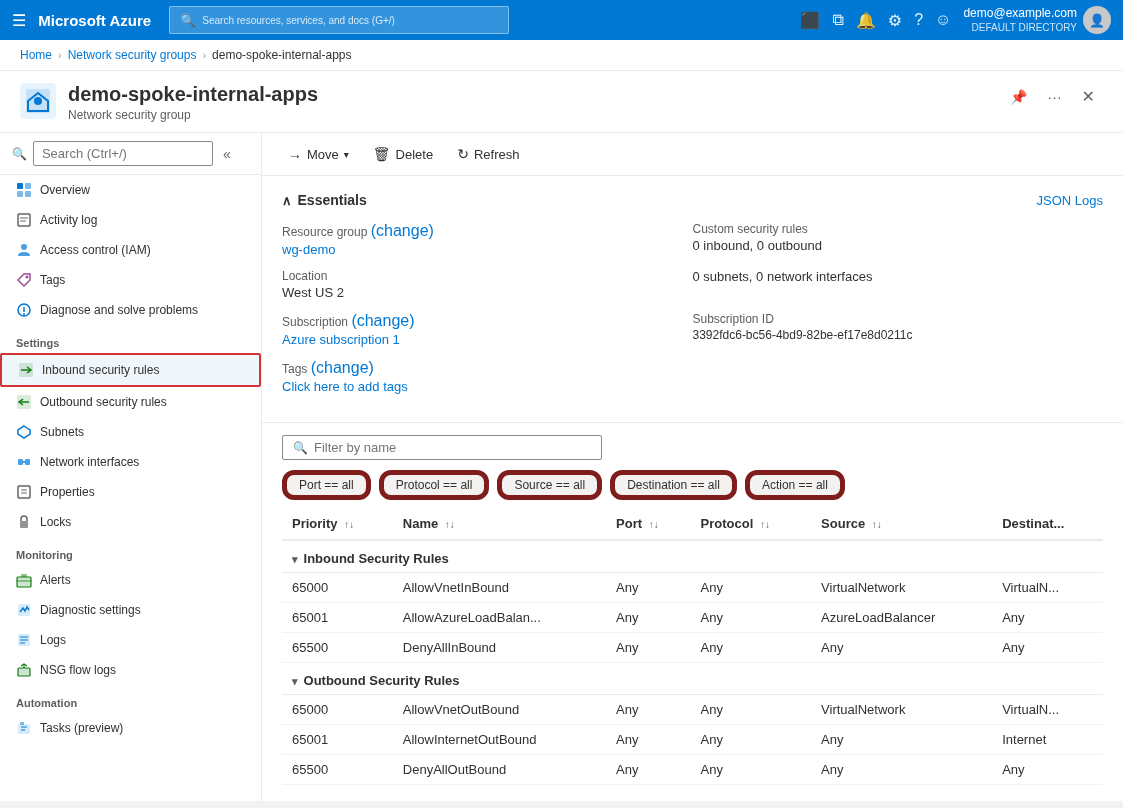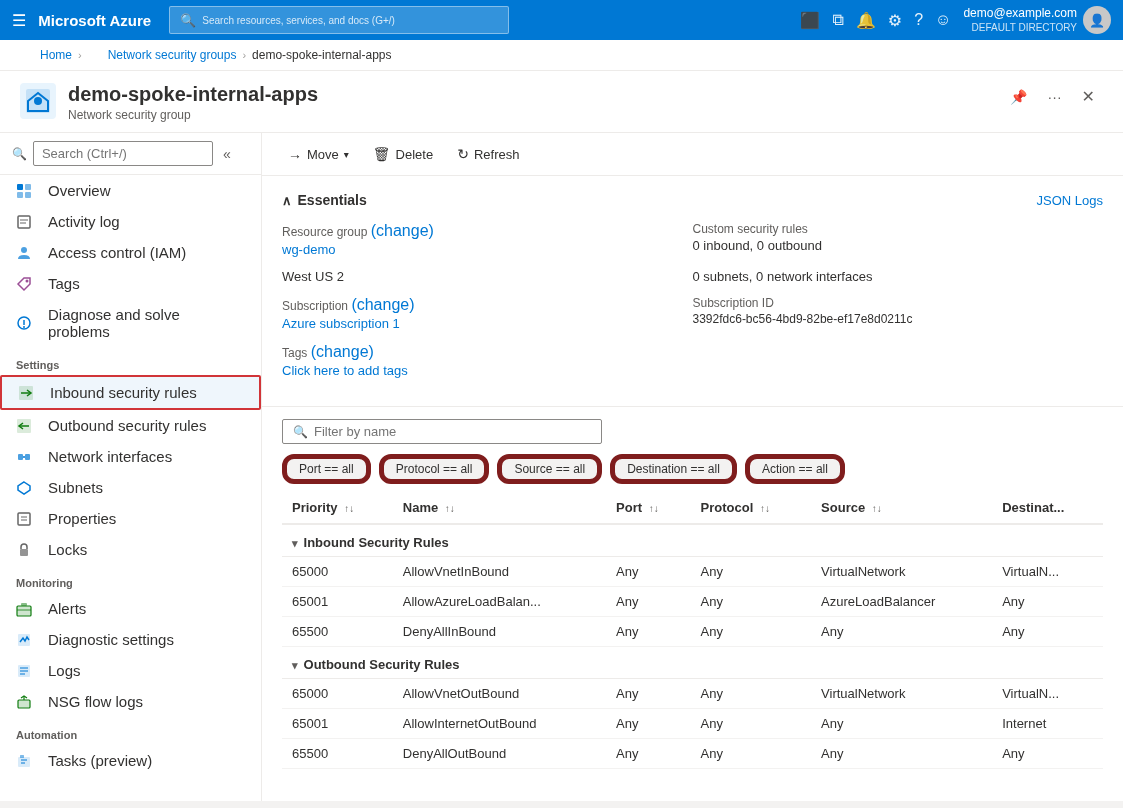--- a/index.html
+++ b/index.html
@@ -54,21 +54,21 @@
     
     .breadcrumb {
       padding: 8px 20px;
       font-size: 12px;
       display: flex;
       align-items: center;
       gap: 6px;
       background: white;
       border-bottom: 1px solid #edebe9;
     }
-    .breadcrumb a { color: #0078d4; text-decoration: none; margin-left: 20px; }
+    .breadcrumb a { color: #0078d4; text-decoration: none; }
     .breadcrumb-sep { color: #a19f9d; font-size: 11px; }
 
     
     .resource-header {
       background: white;
       padding: 12px 20px 10px;
       display: flex;
       align-items: flex-start;
       gap: 12px;
       border-bottom: 1px solid #edebe9;
@@ -119,24 +119,24 @@
       width: 190px;
       outline: none;
     }
     .sidebar-collapse {
       background: none; border: none; cursor: pointer;
       font-size: 14px; color: #605e5c; padding: 4px;
     }
     .sidebar-item {
       display: flex;
       align-items: center;
-      gap: 16px;
+      gap: 8px;
       padding: 7px 16px;
       cursor: pointer;
-      font-size: 15px;
+      font-size: 12px;
       color: #323130;
     }
     .sidebar-item.active-outlined {
       background: #eff6fc;
       border: 2px solid #d13438;
       border-radius: 2px;
     }
     .sidebar-section-label {
       padding: 12px 16px 4px;
       font-size: 11px;
@@ -401,34 +401,34 @@
             <rect x="1" y="1" width="14" height="14" rx="1" fill="#107c10" opacity="0.15"></rect>
             <line x1="3" y1="8" x2="13" y2="8" stroke="#107c10" stroke-width="1.5"></line>
             <polyline points="7,5 3,8 7,11" fill="none" stroke="#107c10" stroke-width="1.5"></polyline>
           </svg>
       </span>
       <span>Outbound security rules</span>
     </div>
     <div class="sidebar-item">
       <span class="sidebar-icon">
         <svg width="16" height="16" viewBox="0 0 16 16">
+            <polygon points="8,2 14,6 14,10 8,14 2,10 2,6" fill="none" stroke="#0078d4" stroke-width="1.5"></polygon>
+          </svg>
+      </span>
+      <span>Subnets</span>
+    </div>
+    <div class="sidebar-item">
+      <span class="sidebar-icon">
+        <svg width="16" height="16" viewBox="0 0 16 16">
             <rect x="2" y="5" width="5" height="6" rx="1" fill="#0078d4" opacity="0.7"></rect>
             <rect x="9" y="5" width="5" height="6" rx="1" fill="#0078d4" opacity="0.7"></rect>
             <line x1="7" y1="8" x2="9" y2="8" stroke="#0078d4" stroke-width="1.5"></line>
           </svg>
       </span>
       <span>Network interfaces</span>
-    </div>
-    <div class="sidebar-item">
-      <span class="sidebar-icon">
-        <svg width="16" height="16" viewBox="0 0 16 16">
-            <polygon points="8,2 14,6 14,10 8,14 2,10 2,6" fill="none" stroke="#0078d4" stroke-width="1.5"></polygon>
-          </svg>
-      </span>
-      <span>Subnets</span>
     </div>
     <div class="sidebar-item">
       <span class="sidebar-icon">
         <svg width="16" height="16" viewBox="0 0 16 16">
             <rect x="2" y="2" width="12" height="12" rx="1" fill="none" stroke="#666" stroke-width="1.5"></rect>
             <line x1="5" y1="6" x2="11" y2="6" stroke="#666" stroke-width="1"></line>
             <line x1="5" y1="9" x2="11" y2="9" stroke="#666" stroke-width="1"></line>
           </svg>
       </span>
       <span>Properties</span>
@@ -534,20 +534,21 @@
             <span>Resource group</span>
             <span class="essentials-change"> (change)</span>
           </div>
           <div><a href="#" class="essentials-link">wg-demo</a></div>
         </div>
         <div class="essentials-item">
           <div class="essentials-label">Custom security rules</div>
           <div class="essentials-value">0 inbound, 0 outbound</div>
         </div>
         <div class="essentials-item">
+          <div class="essentials-label">Location</div>
           <div class="essentials-value">West US 2</div>
         </div>
         <div class="essentials-item">
           <div class="essentials-value">0 subnets, 0 network interfaces</div>
         </div>
         <div class="essentials-item">
           <div class="essentials-label">
             <span>Subscription</span>
             <span class="essentials-change"> (change)</span>
           </div>

